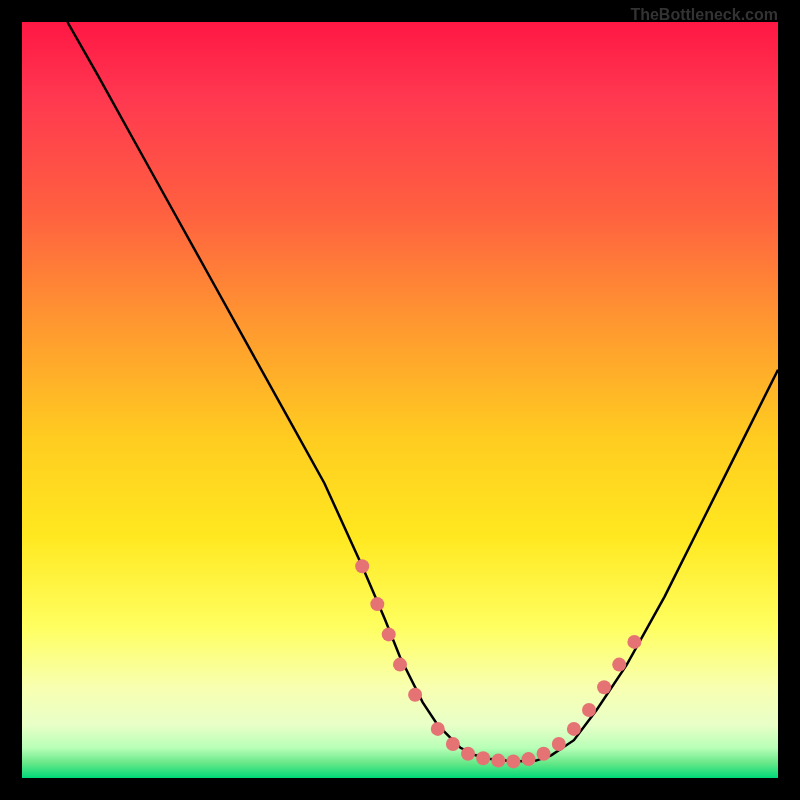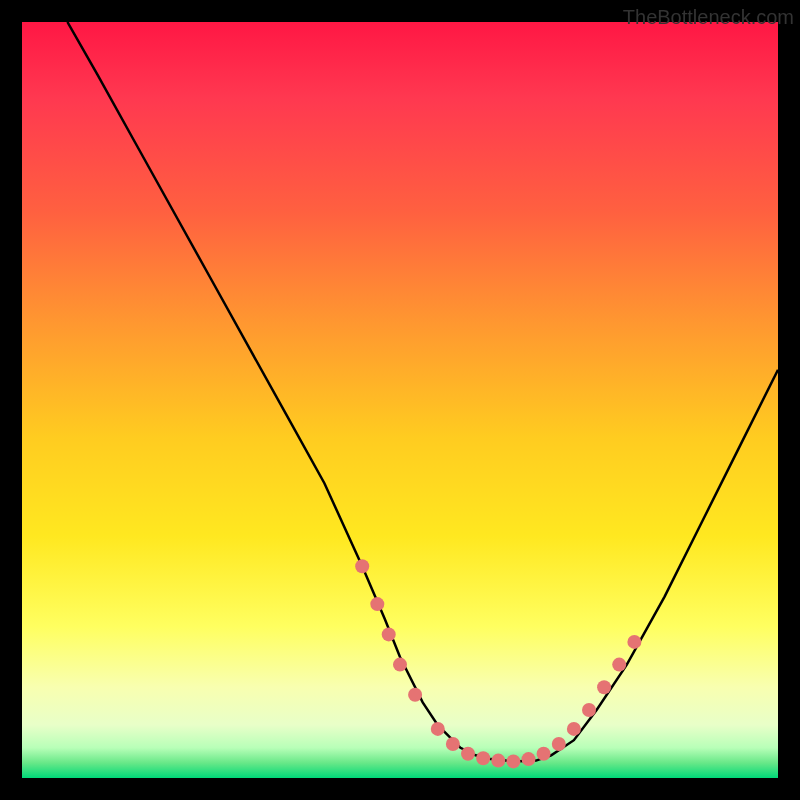--- a/index.html
+++ b/index.html
@@ -21,24 +21,24 @@
         #ffff60 80%,
         #f8ffb0 88%,
         #e8ffc8 93%,
         #b8ffb8 96%,
         #68e888 98%,
         #00d878 100%);
     }
     .watermark {
       position: absolute;
       top: 6px;
-      right: 6px;
+      right: 22px;
       color: #333;
-      font-size: 20px;
-      font-weight: normal;
+      font-size: 16px;
+      font-weight: bold;
       z-index: 10;
     }
     svg.curve {
       position: absolute;
       left: 22px;
       top: 22px;
       width: 756px;
       height: 756px;
       z-index: 5;
     }

